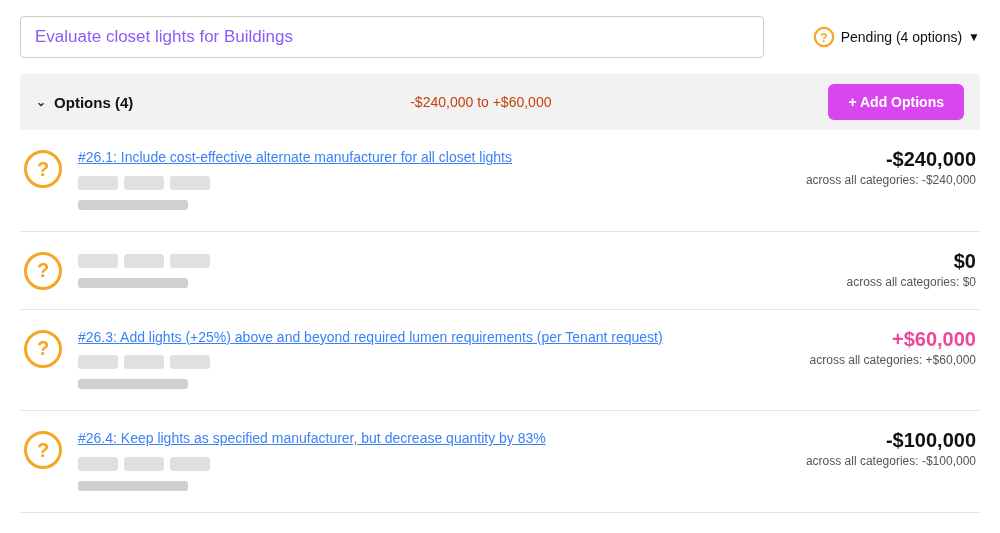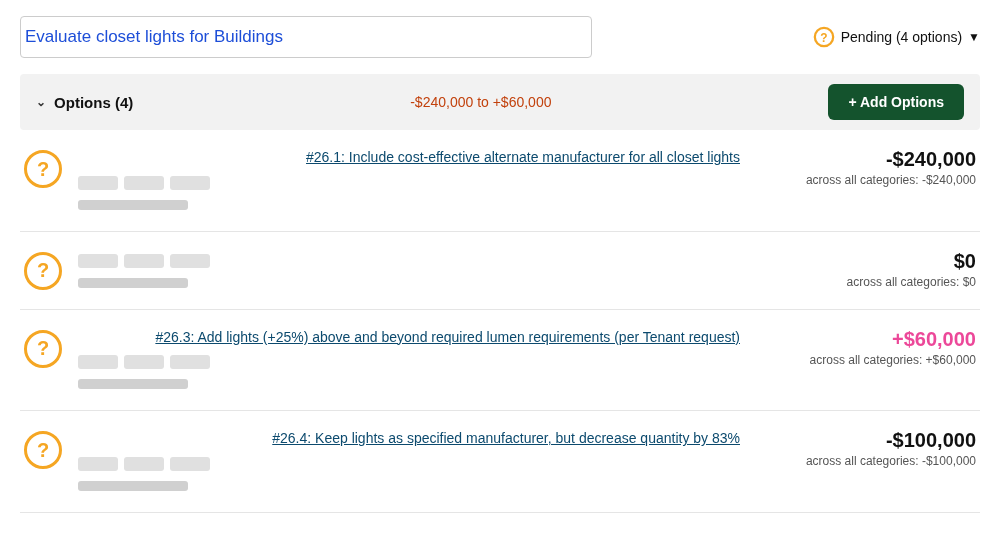--- a/index.html
+++ b/index.html
@@ -18,25 +18,25 @@
     
     .header {
       display: flex;
       align-items: center;
       justify-content: space-between;
       margin-bottom: 16px;
     }
     .header-title-input {
       border: 1px solid #ccc;
       border-radius: 4px;
-      padding: 10px 4px;
+      padding: 10px 14px;
       font-size: 17px;
       font-weight: 500;
-      width: 572px;
-      color: #1d4ed8;
+      width: 744px;
+      color: #8b5cf6;
       outline: none;
     }
     .header-right {
       display: flex;
       align-items: center;
       gap: 6px;
     }
     .pending-icon {
       width: 22px;
       height: 22px;
@@ -76,21 +76,21 @@
       font-size: 12px;
       color: #333;
       cursor: pointer;
     }
     .options-bar-center {
       font-size: 14px;
       color: #c2410c;
       font-weight: 400;
     }
     .add-options-btn {
-      background: #14532d;
+      background: #d946ef;
       color: #fff;
       border: none;
       border-radius: 6px;
       padding: 10px 20px;
       font-size: 14px;
       font-weight: 600;
       cursor: pointer;
       white-space: nowrap;
     }
     
@@ -121,26 +121,25 @@
       color: #f5a623;
       background: #fff;
     }
     .option-content {
       flex: 1;
       min-width: 0;
     }
     .option-title {
       font-size: 14px;
       font-weight: 500;
-      color: #0c4a6e;
+      color: #3b82f6;
       text-decoration: underline;
       cursor: pointer;
       line-height: 1.4;
       margin-bottom: 8px;
-      text-align: right;
     }
     .option-tags {
       display: flex;
       gap: 6px;
       flex-wrap: wrap;
       align-items: center;
       margin-top: 4px;
     }
     .tag-pill {
       background: #e0e0e0;

